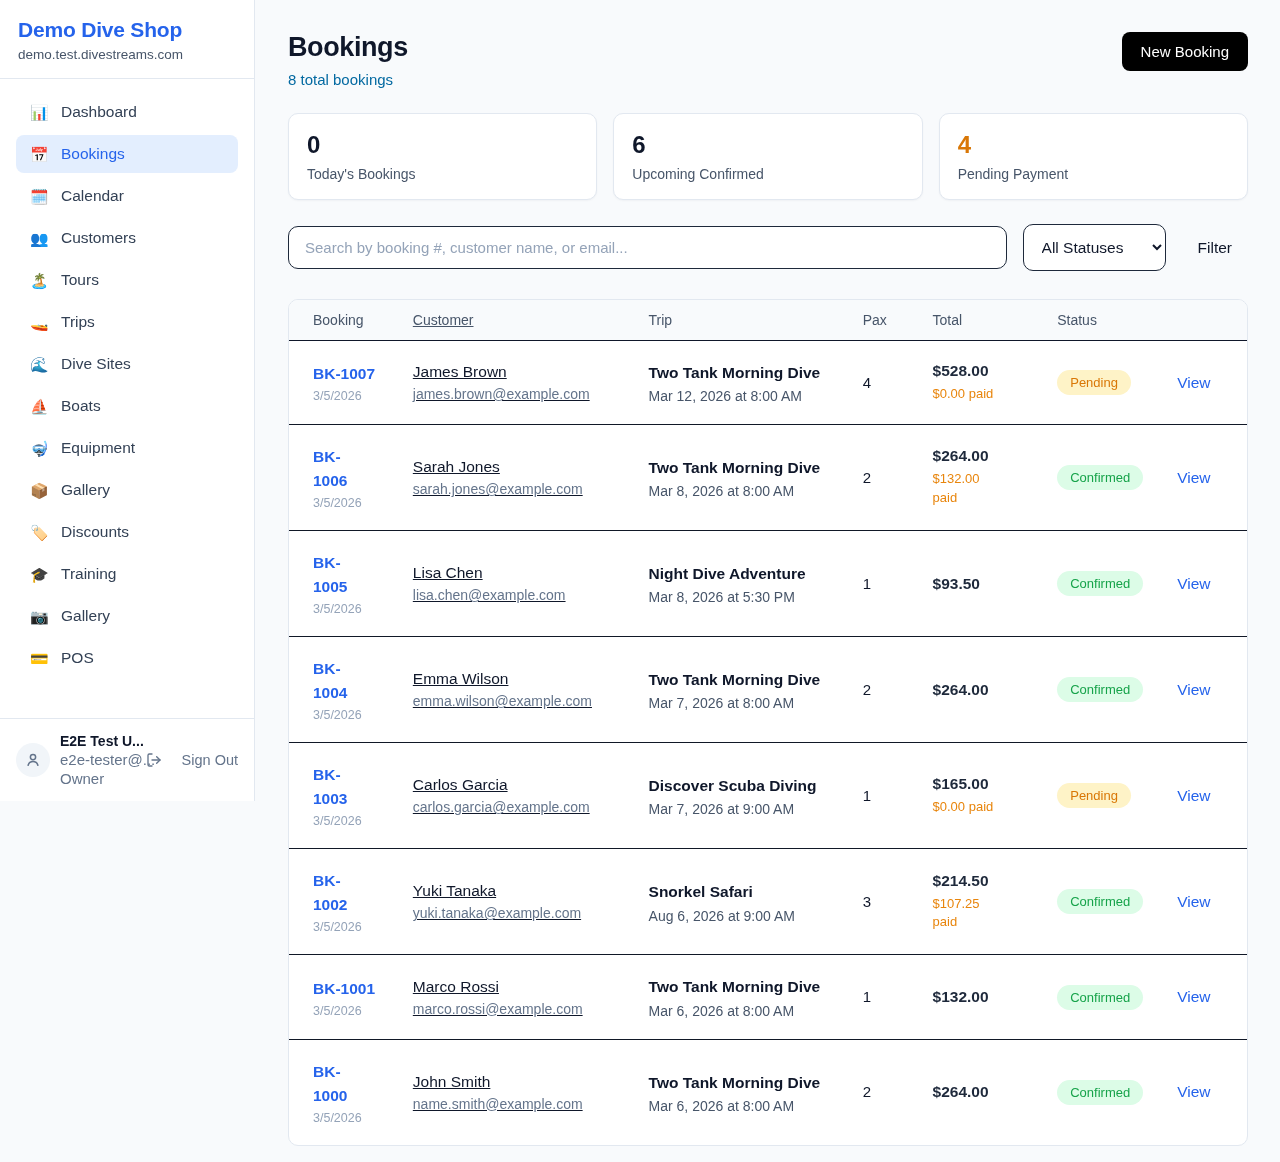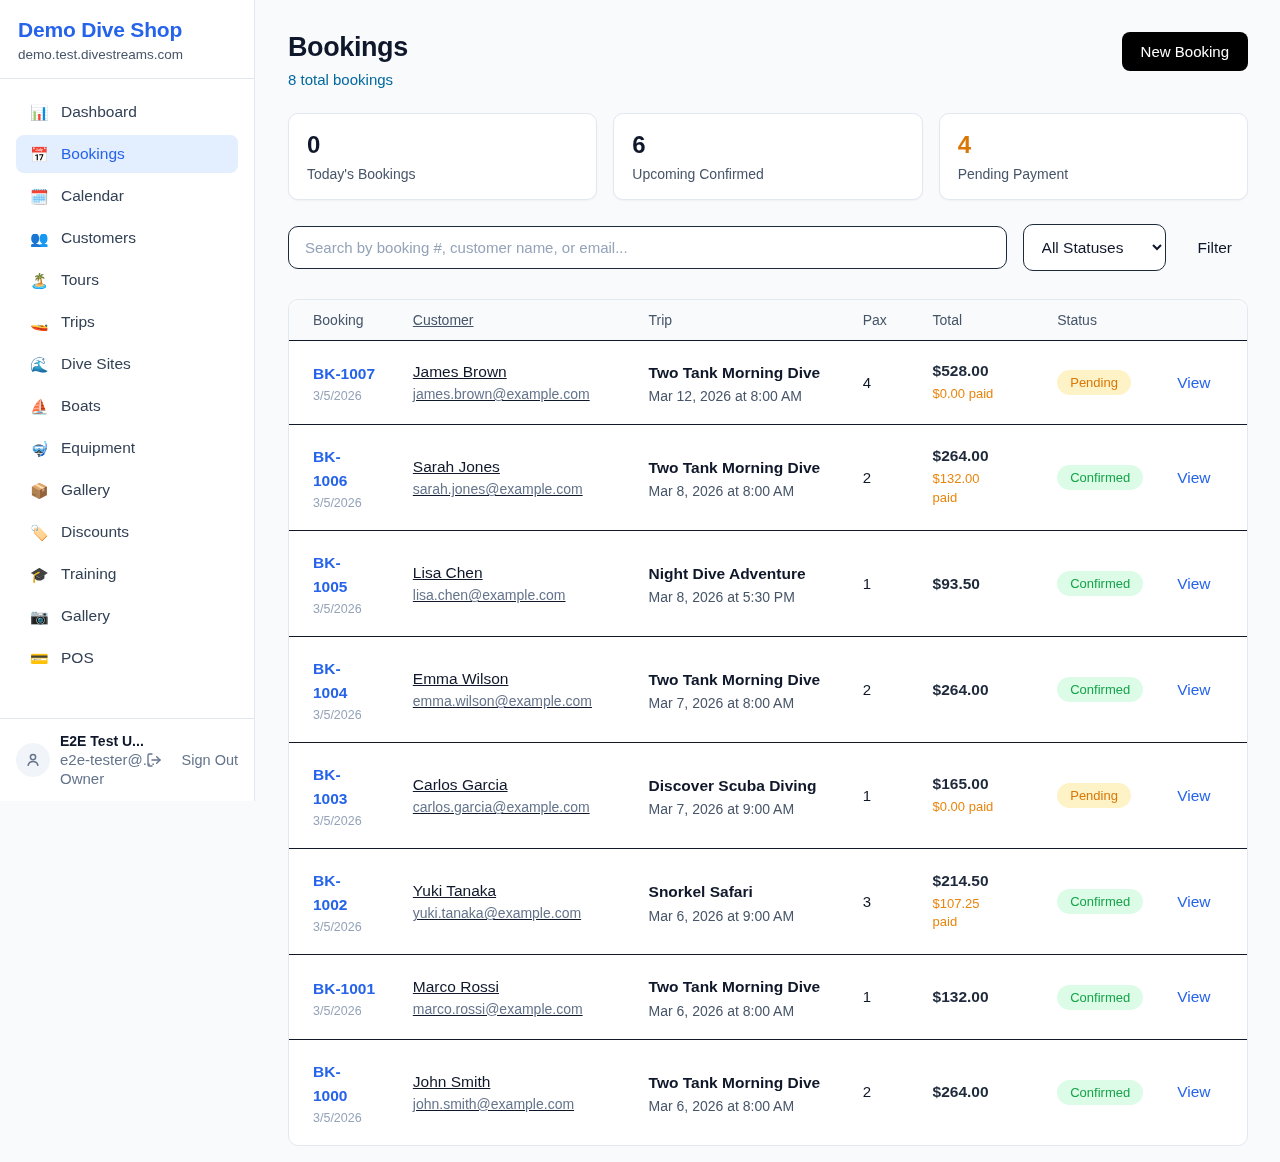--- a/index.html
+++ b/index.html
@@ -296,21 +296,21 @@
           </tr>
           <tr>
             <td class="c-booking"><a class="bk-link">BK-
 1002</a><div class="bk-date">3/5/2026</div></td>
             <td class="c-customer">
               <div class="cust-name">Yuki Tanaka</div>
               <div class="cust-email">yuki.tanaka@example.com</div>
             </td>
             <td class="c-trip">
               <div class="trip-name">Snorkel Safari</div>
-              <div class="trip-date">Mar 6, 2026 at 9:00 AM</div>
+              <div class="trip-date">Aug 6, 2026 at 9:00 AM</div>
             </td>
             <td class="c-pax"><span class="pax-val">3</span></td>
             <td class="c-total">
               <div class="total-amt">$214.50</div>
               <div class="total-paid">$107.25 paid</div>
             </td>
             <td class="c-status"><span class="pill" style="background-color: rgb(220, 252, 231); color: rgb(22, 163, 74);">Confirmed</span></td>
             <td class="c-view"><a class="view-link">View</a></td>
           </tr>
           <tr>
@@ -328,21 +328,21 @@
               <div class="total-amt">$132.00</div>
             </td>
             <td class="c-status"><span class="pill" style="background-color: rgb(220, 252, 231); color: rgb(22, 163, 74);">Confirmed</span></td>
             <td class="c-view"><a class="view-link">View</a></td>
           </tr>
           <tr>
             <td class="c-booking"><a class="bk-link">BK-
 1000</a><div class="bk-date">3/5/2026</div></td>
             <td class="c-customer">
               <div class="cust-name">John Smith</div>
-              <div class="cust-email">john.smith@example.com</div>
+              <div class="cust-email">name.smith@example.com</div>
             </td>
             <td class="c-trip">
               <div class="trip-name">Two Tank Morning Dive</div>
               <div class="trip-date">Mar 6, 2026 at 8:00 AM</div>
             </td>
             <td class="c-pax"><span class="pax-val">2</span></td>
             <td class="c-total">
               <div class="total-amt">$264.00</div>
             </td>
             <td class="c-status"><span class="pill" style="background-color: rgb(220, 252, 231); color: rgb(22, 163, 74);">Confirmed</span></td>

